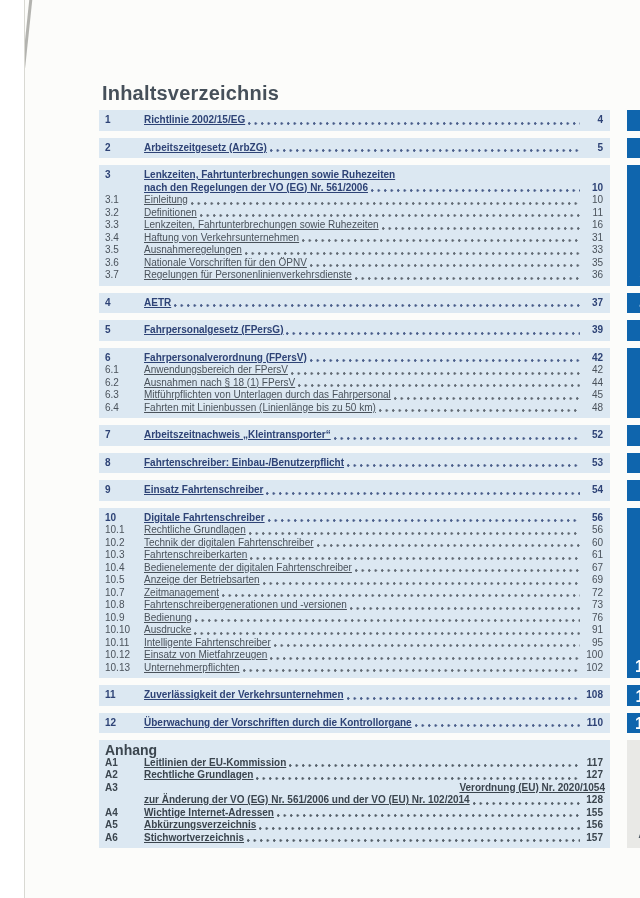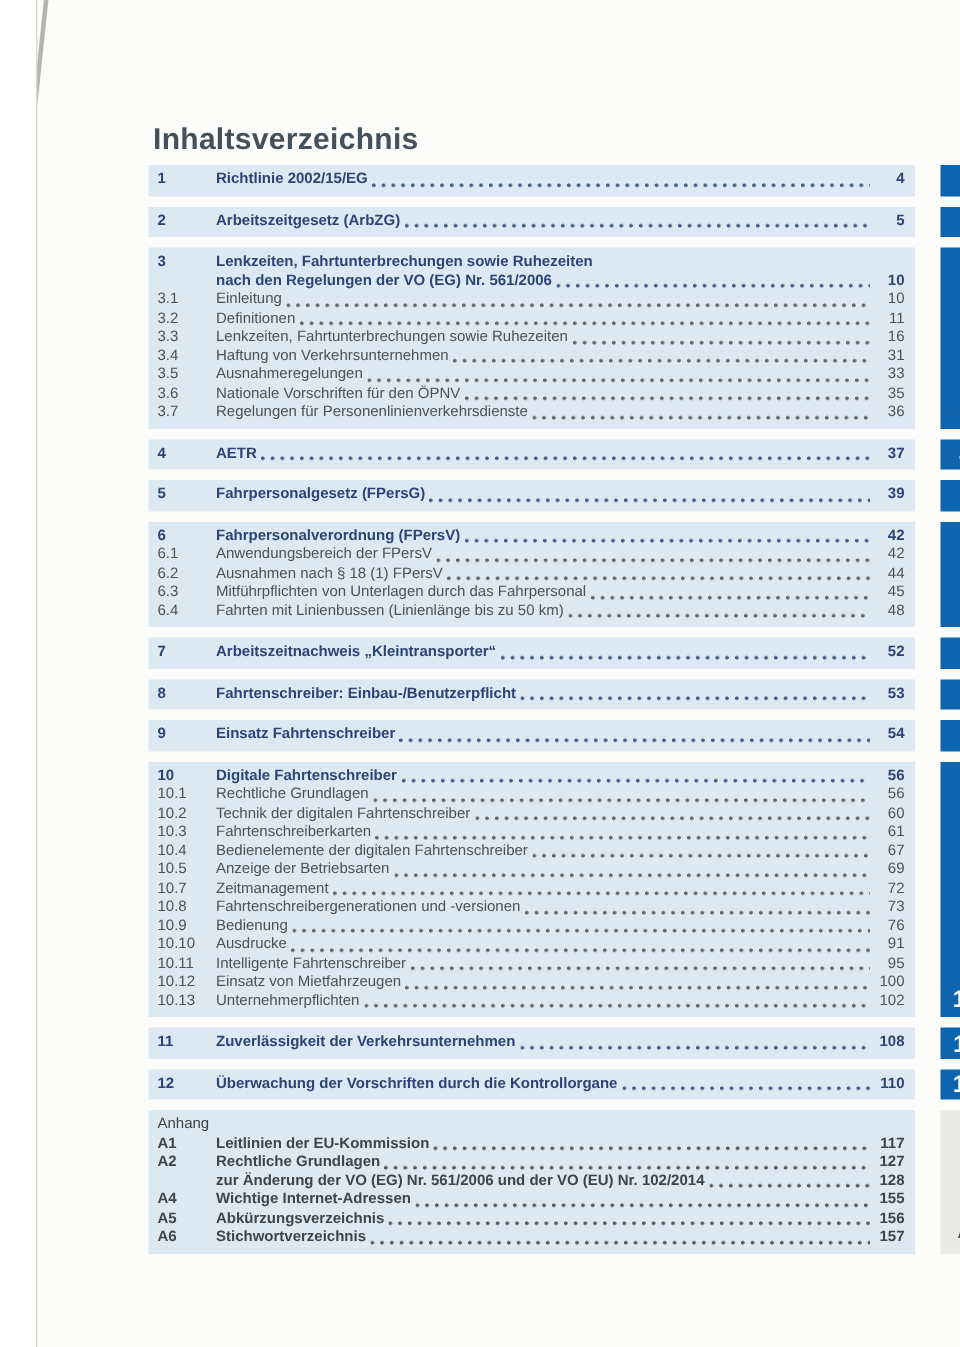--- a/index.html
+++ b/index.html
@@ -11,24 +11,24 @@
   .page-title{
     position:absolute;left:78px;top:82px;
     font-size:20px;font-weight:bold;color:#46505a;letter-spacing:.2px;
   }
   .toc-grid{
     position:absolute;left:75px;top:110px;width:562px;
     display:grid;grid-template-columns:511px 34px;column-gap:17px;row-gap:7px;
     grid-auto-rows:min-content;
   }
   .toc-block{background:#dce8f2;padding:4px 5px 4px 3px;box-sizing:border-box;}
-  .block-heading{font-size:10px;font-weight:normal;color:#3b454e;line-height:12.5px;padding-left:3px;}
+  .block-heading{font-size:14px;font-weight:bold;color:#3b454e;line-height:12.5px;padding-left:3px;}
   .line{display:flex;align-items:baseline;font-size:10px;line-height:12.5px;color:#4a525b;}
   .line .num{flex:none;width:42px;padding-left:3px;box-sizing:border-box;}
-  .line .ti{flex:none;white-space:nowrap;}
+  .line .ti{flex:none;white-space:nowrap;text-decoration:underline;}
   .line.bold{font-weight:bold;color:#2e4376;}
   .toc-block.anhang .line.bold{color:#3b454e;justify-content:space-between;}
   .dots{
     flex:1;align-self:flex-end;height:3px;margin:0 3px 2px 3px;min-width:8px;
     background-image:radial-gradient(circle at 1.2px 1.5px, currentColor 1.05px, transparent 1.4px);
     background-size:6.5px 3px;background-repeat:repeat-x;opacity:.85;
   }
   .pg{flex:none;min-width:20px;text-align:right;padding-right:2px;}
   .tab{
     background:#0f65ad;color:#ffffff;display:flex;align-items:flex-end;justify-content:center;
@@ -336,20 +336,24 @@
           <div class="dots"></div>
           <div class="pg">117</div>
         </div>
         <div class="line bold">
           <div class="num">A2</div>
           <div class="ti">Rechtliche Grundlagen</div>
           <div class="dots"></div>
           <div class="pg">127</div>
         </div>
         <div class="line bold">
+          <div class="num">A3</div>
+          <div class="ti">Verordnung (EU) Nr. 2020/1054</div>
+        </div>
+        <div class="line bold">
           <div class="num"></div>
           <div class="ti">zur Änderung der VO (EG) Nr. 561/2006 und der VO (EU) Nr. 102/2014</div>
           <div class="dots"></div>
           <div class="pg">128</div>
         </div>
         <div class="line bold">
           <div class="num">A4</div>
           <div class="ti">Wichtige Internet-Adressen</div>
           <div class="dots"></div>
           <div class="pg">155</div>

